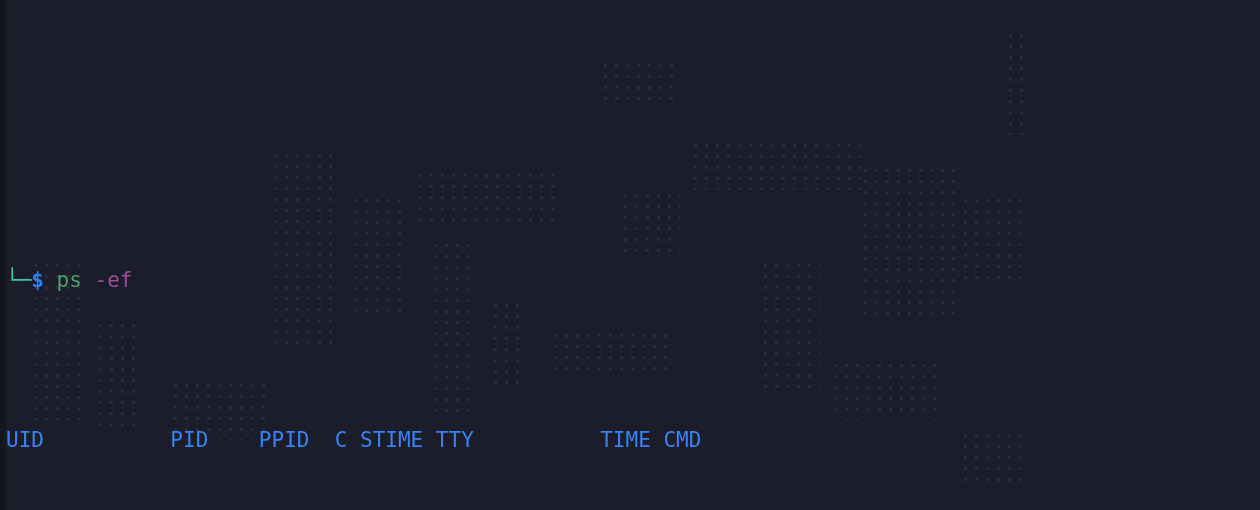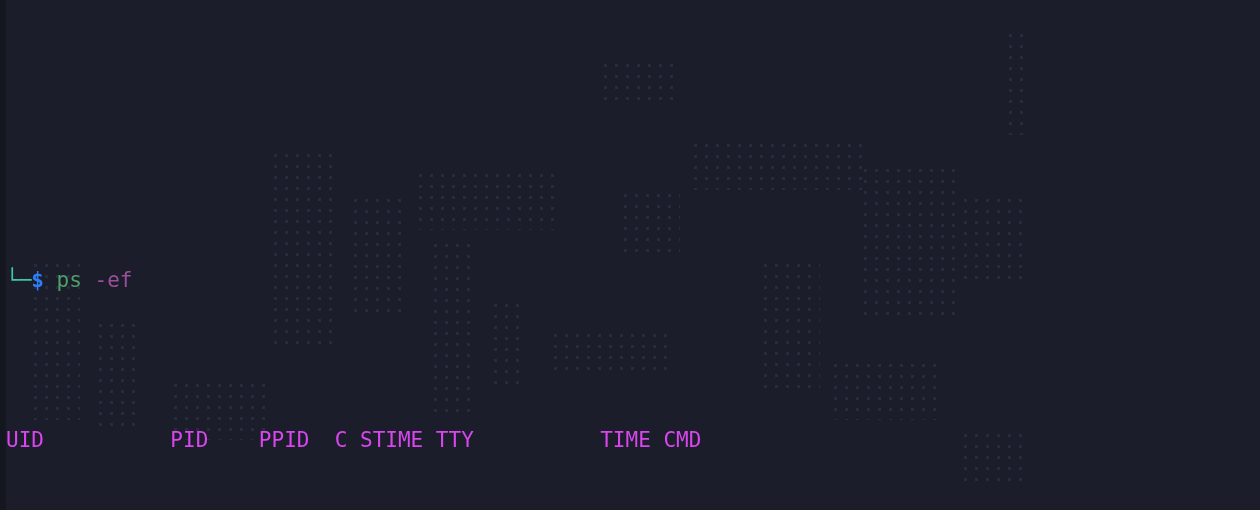--- a/index.html
+++ b/index.html
@@ -62,21 +62,21 @@
   .clipped-top .inner {
     position: absolute;
     top: -24px;
     left: 0;
     white-space: pre;
   }
   .c-prompt-deco { color: #41c9a2; }
   .c-prompt-sym  { color: #2d7ff9; font-weight: bold; }
   .c-cmd         { color: #4ea06a; }
   .c-opt         { color: #9b4f9b; }
-  .c-out         { color: #d946ef; }
+  .c-out         { color: #3b82f6; }
 </style>
 </head>
 <body>
 
 <div id="terminal">
 
   <div id="wallpaper">
     <div class="dotfield" style="left:270px;  top:150px;  width:70px;  height:200px;"></div>
     <div class="dotfield" style="left:350px;  top:195px;  width:55px;  height:120px;"></div>
     <div class="dotfield" style="left:415px;  top:170px;  width:140px; height:60px;"></div>

